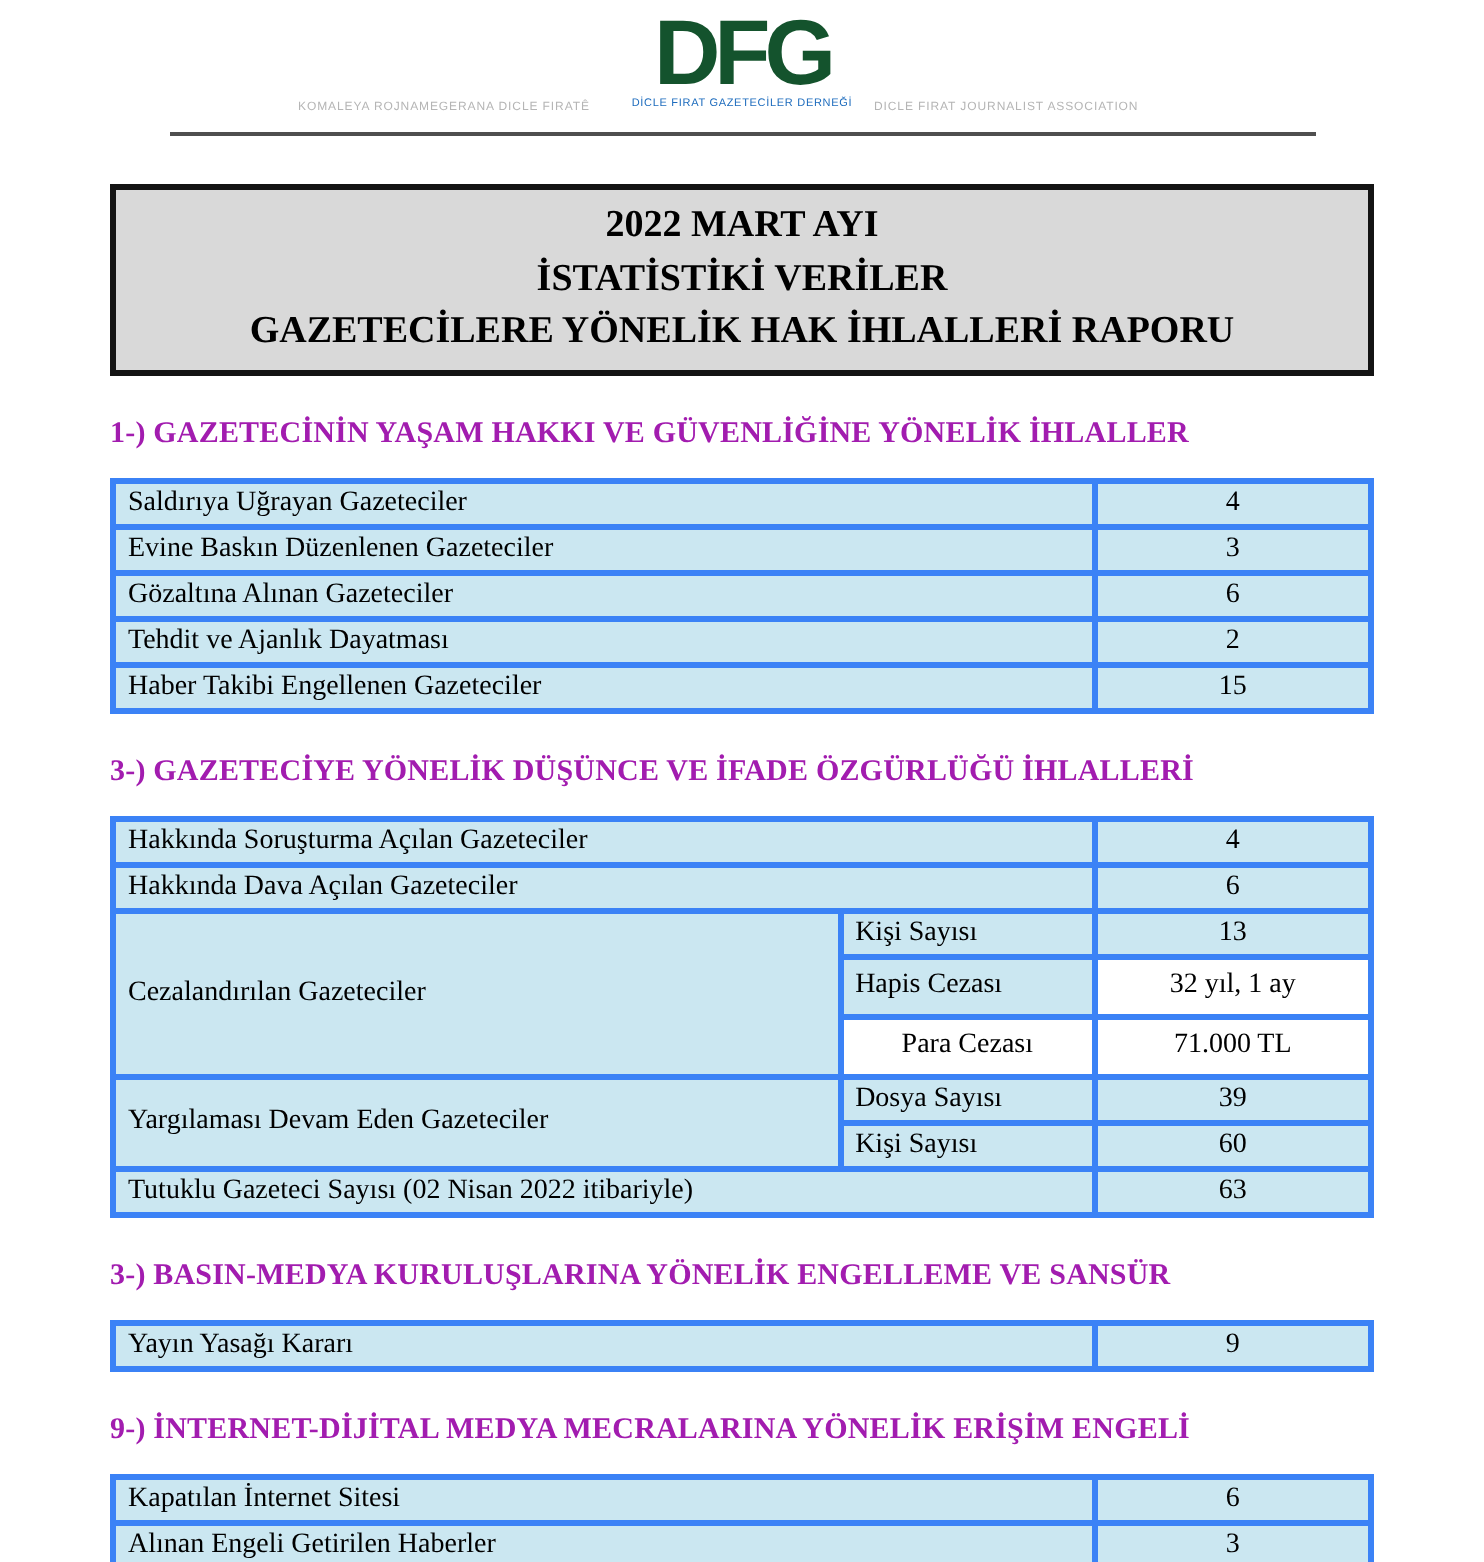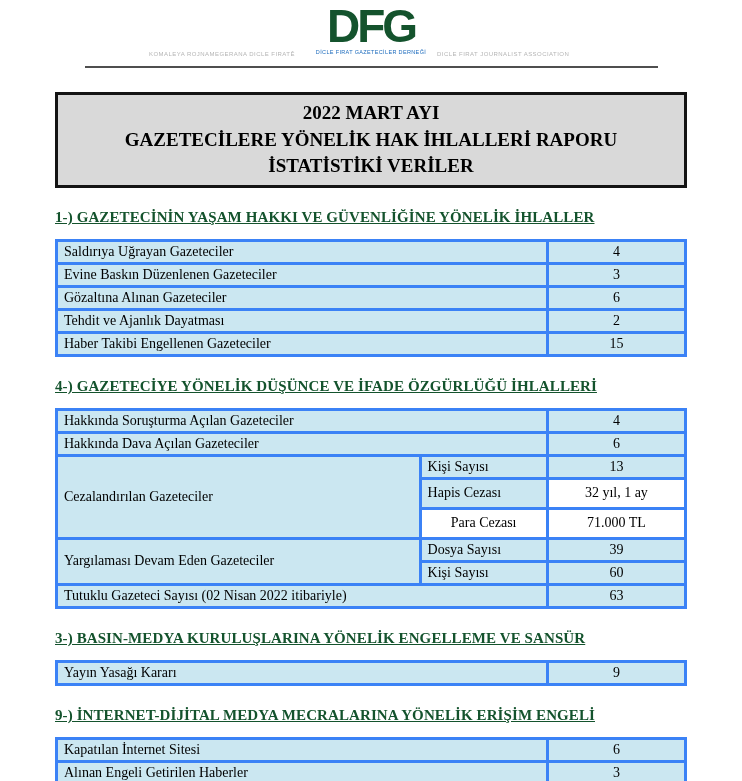--- a/index.html
+++ b/index.html
@@ -39,22 +39,22 @@
   
   .content{padding:0 55px;}
 
   .title-box{
     border:3px solid #141414;background:#d9d9d9;
     text-align:center;font-weight:bold;font-size:19px;line-height:1.4;
     padding:5px 2px;margin-top:6px;
   }
 
   .sec-heading{
-    color:#14532d;font-weight:bold;font-size:15px;
-    text-decoration:underline;margin:21px 0 13px 0;letter-spacing:.1px;
+    color:#a21caf;font-weight:bold;font-size:15px;
+    margin:21px 0 13px 0;letter-spacing:.1px;
     white-space:nowrap;
   }
 
   table.vtable{border-collapse:collapse;width:100%;font-size:14px;table-layout:fixed;}
   .vtable td{
     border:3px solid #3b82f6;background:#cbe7f1;
     padding:1px 6px;height:18px;vertical-align:middle;
     overflow:hidden;white-space:nowrap;
   }
   .vtable td.val{text-align:center;}
@@ -73,22 +73,22 @@
       <div class="logo-cap">DİCLE FIRAT GAZETECİLER DERNEĞİ</div>
     </div>
     <div class="hdr-side hdr-right">DICLE FIRAT JOURNALIST ASSOCIATION</div>
     <div class="hdr-rule"></div>
   </div>
 
   <div class="content">
 
     <div class="title-box">
       <div>2022 MART AYI</div>
+      <div>İSTATİSTİKİ VERİLER</div>
       <div>GAZETECİLERE YÖNELİK HAK İHLALLERİ RAPORU</div>
-      <div>İSTATİSTİKİ VERİLER</div>
     </div>
 
     <div class="sec-heading">1-) GAZETECİNİN YAŞAM HAKKI VE GÜVENLİĞİNE YÖNELİK İHLALLER</div>
     <table class="vtable">
       <colgroup>
           <col style="width:490px">
           <col style="width:138px">
         </colgroup>
       <tbody>
         <tr>
@@ -107,21 +107,21 @@
           <td>Tehdit ve Ajanlık Dayatması</td>
           <td class="val">2</td>
         </tr>
         <tr>
           <td>Haber Takibi Engellenen Gazeteciler</td>
           <td class="val">15</td>
         </tr>
       </tbody>
     </table>
 
-    <div class="sec-heading">4-) GAZETECİYE YÖNELİK DÜŞÜNCE VE İFADE ÖZGÜRLÜĞÜ İHLALLERİ</div>
+    <div class="sec-heading">3-) GAZETECİYE YÖNELİK DÜŞÜNCE VE İFADE ÖZGÜRLÜĞÜ İHLALLERİ</div>
     <table class="vtable">
       <colgroup>
           <col style="width:363px">
           <col style="width:127px">
           <col style="width:138px">
         </colgroup>
       <tbody>
         <tr>
           <td colspan="2">Hakkında Soruşturma Açılan Gazeteciler</td>
           <td class="val">4</td>

